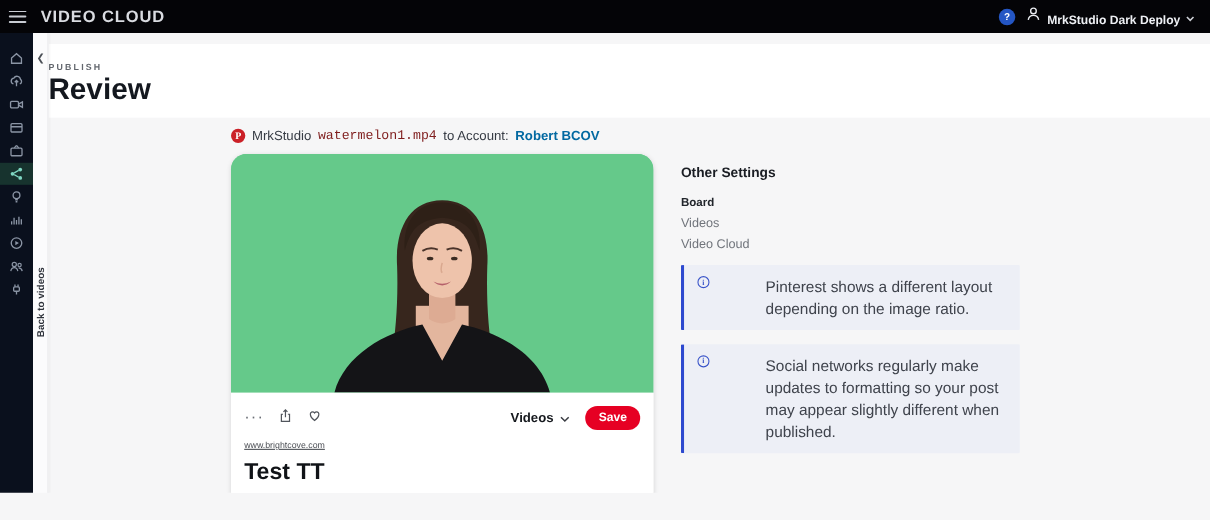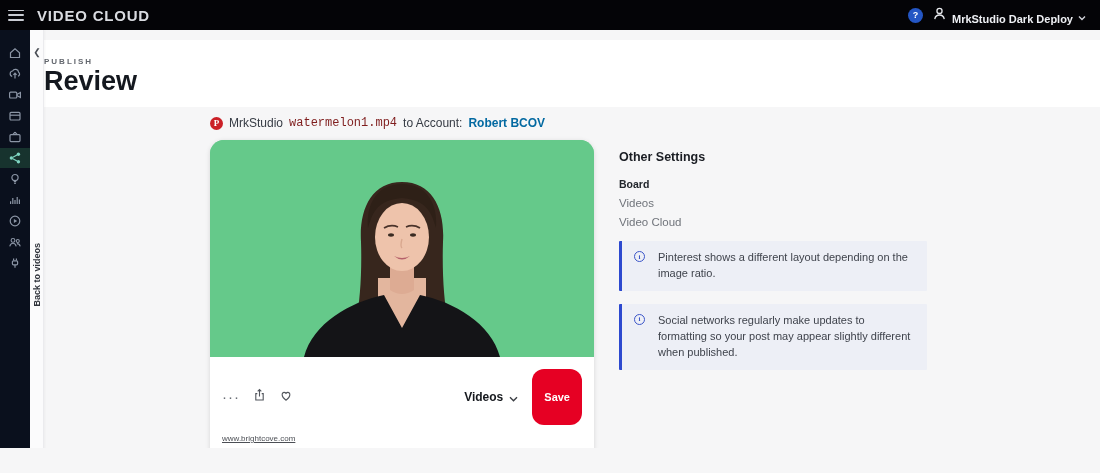--- a/index.html
+++ b/index.html
@@ -58,38 +58,38 @@
                   border-radius:14px 14px 0 0; box-shadow:0 1px 5px rgba(0,0,0,0.13); background:#fff; }
   .preview-image { width:384px; height:217px; border-radius:14px 14px 0 0; overflow:hidden; background:#65c98a; }
   .preview-image svg { display:block; width:100%; height:100%; }
   .preview-body { position:relative; width:384px; height:116px; background:#fff; padding:12px 12px 0 12px; }
   .action-row { display:flex; align-items:center; }
   .more-dots { font-size:15px; color:#6b6f76; letter-spacing:1px; line-height:10px; cursor:pointer; }
   .card-icon { margin-left:13px; color:#51555c; cursor:pointer; display:flex; align-items:center; }
   .board-select { margin-left:auto; display:flex; align-items:center; gap:6px; cursor:pointer; }
   .board-select-label { font-size:12px; font-weight:bold; color:#15181d; }
   .save-btn { margin-left:14px; background:#e60023; color:#fff; border:none; border-radius:12px;
-              padding:22px 12px; font-size:11px; font-weight:bold; font-family:"Liberation Sans", sans-serif; cursor:pointer; }
+              padding:5px 12px; font-size:11px; font-weight:bold; font-family:"Liberation Sans", sans-serif; cursor:pointer; }
   .card-url { margin-top:9px; font-size:8px; color:#4c4f55; text-decoration:underline; display:inline-block; cursor:pointer; }
   .card-title { margin-top:5px; font-size:21px; font-weight:bold; color:#101317; }
   .card-desc { margin-top:12px; font-size:9px; color:#3d4046; }
   .partial-avatar { position:absolute; top:107px; left:12px; width:26px; height:26px; border-radius:50%; background:#e4e4e6; }
   .partial-pill { position:absolute; top:109px; right:20px; width:40px; height:20px; border-radius:10px; background:#ededef; }
 
   
   .settings { position:absolute; left:619px; top:150px; width:308px; }
   .settings-title { font-size:12.5px; font-weight:bold; color:#1a1d23; }
   .field-label { margin-top:14px; font-size:10.5px; font-weight:bold; color:#22262c; }
   .field-value { margin-top:7px; font-size:11.5px; color:#70747b; }
   .note-box { margin-top:13px; background:#edeff6; border-left:3px solid #2d49cf; border-radius:1px;
               padding:9px 14px 9px 12px; display:flex; gap:13px; align-items:flex-start; width:308px; }
   .info-icon { flex:0 0 auto; width:11px; height:11px; border:1.2px solid #3b55c9; border-radius:50%;
                color:#3b55c9; font-size:7px; font-weight:bold; display:flex; align-items:center; justify-content:center;
                font-family:"Liberation Serif", serif; margin-top:1px; }
-  .note-text { font-size:11px; color:#3f434c; line-height:1.45; }
+  .note-text { font-size:14px; color:#3f434c; line-height:1.45;margin-left:38px; }
 </style>
 </head>
 <body>
 
 <div class="screen">
 
   <header class="topbar">
     <div class="hamburger">
         <span></span>
         <span></span>

